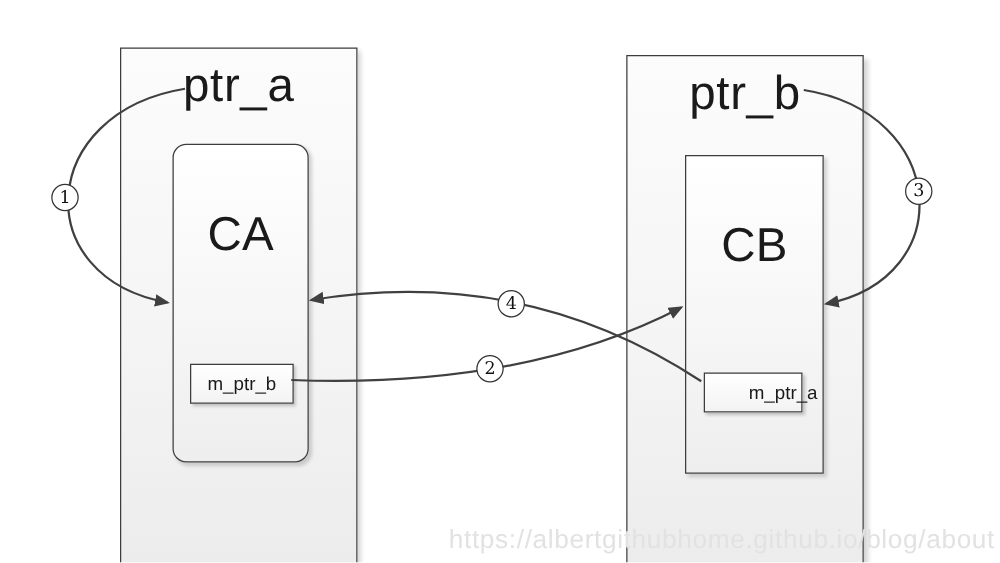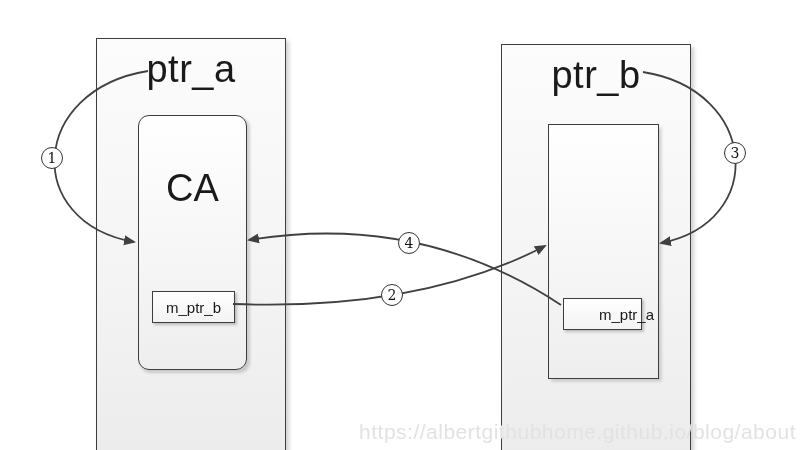--- a/index.html
+++ b/index.html
@@ -98,20 +98,21 @@
       <div class="class-label">CA</div>
       <div class="member-box member-left">
         <span>m_ptr_b</span>
       </div>
     </div>
   </div>
 
   <div class="outer-box outer-right">
     <div class="pointer-label">ptr_b</div>
     <div class="inner-box inner-right">
+      <div class="class-label">CB</div>
       <div class="member-box member-right">
         <span>m_ptr_a</span>
       </div>
     </div>
   </div>
 
   <svg class="arrow-layer" viewBox="0 0 800 450" width="800" height="450" xmlns="http://www.w3.org/2000/svg">
     <defs>
       <marker id="ah" markerUnits="userSpaceOnUse" markerWidth="14" markerHeight="12" refX="10" refY="5" orient="auto">
         <path d="M0,0 L12,5 L0,10 Z" fill="#404040"></path>

